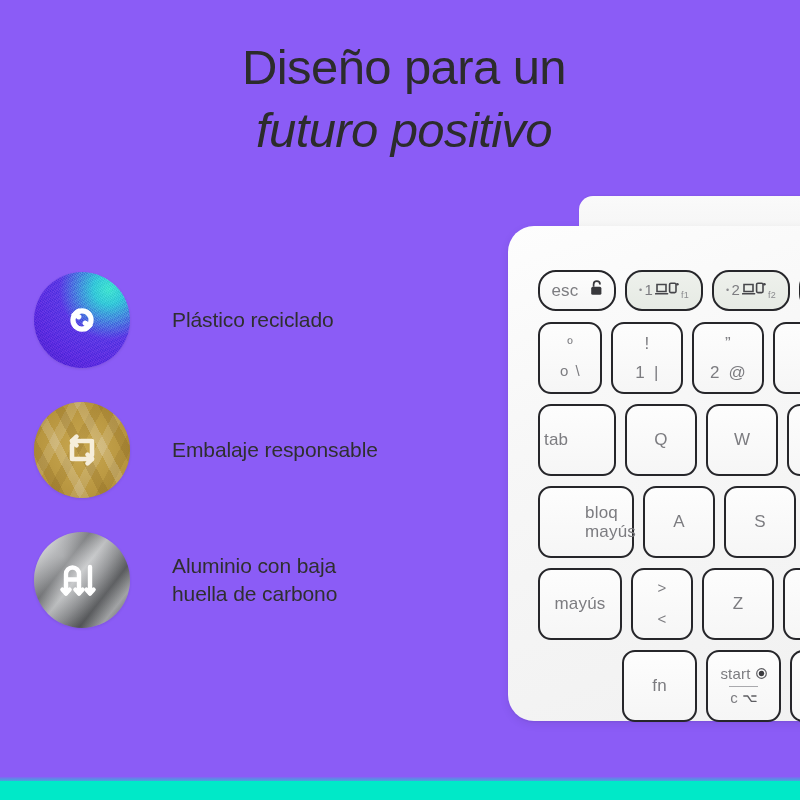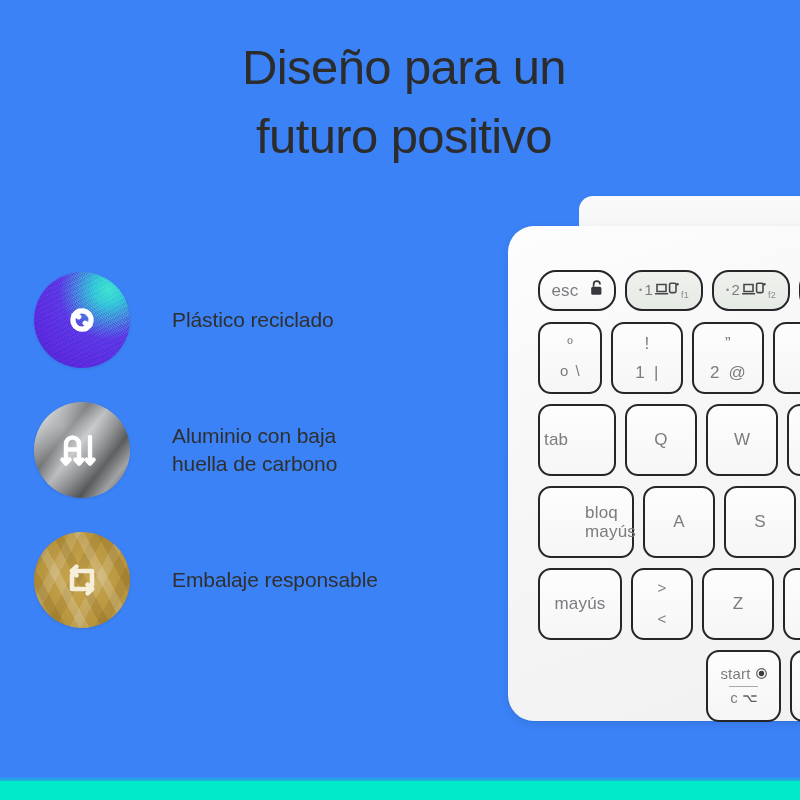--- a/index.html
+++ b/index.html
@@ -15,40 +15,40 @@
     font-family: "Liberation Sans", sans-serif;
     background: #ededed;
     position: relative;
   }
 
   .stage {
     position: absolute;
     inset: 0;
     width: 800px;
     height: 800px;
-    background: #3b82f6;
+    background: #8b5cf6;
     overflow: hidden;
   }
 
   
   .headline {
     position: absolute;
     left: 0;
     top: 36px;
     width: 800px;
     text-align: center;
     color: #2c2c2c;
     font-size: 49px;
     line-height: 1.28;
     font-weight: 500;
     letter-spacing: -0.6px;
     padding-left: 8px;
   }
   .headline .line { display: block; }
-  .headline .line2 { margin-top: 6px; }
+  .headline .line2 { margin-top: 0; font-style: italic; }
 
   
   .features {
     position: absolute;
     left: 34px;
     top: 255px;
     width: 460px;
   }
 
   .feature-row {
@@ -265,58 +265,58 @@
               <path d="M24.6 19.2l-3.4 3.0 3.6 2.6"></path>
               <path d="M31.4 36.8l3.4 -3.0 -3.6 -2.6"></path>
             </g>
           </svg>
         </div>
       </div>
       <div class="feature-label">Plástico reciclado</div>
     </div>
 
     <div class="feature-row">
-      <div class="badge badge-aluminium">
-        <div class="glyph">
-          <svg width="60" height="56" viewBox="0 0 60 56" aria-hidden="true">
-            <g fill="none" stroke="#ffffff" stroke-width="4.4" stroke-linecap="round" stroke-linejoin="round">
-
-              <path d="M14 33 V22 a6.5 6.5 0 0 1 13 0 V33"></path>
-              <path d="M14.2 27.5 H26.8"></path>
-
-              <path d="M38 15 V33"></path>
-
-              <path d="M14 33 V41"></path>
-                <path d="M10.4 37.6 L14 41.6 17.6 37.6"></path>
-              <path d="M27 33 V41"></path>
-                <path d="M23.4 37.6 L27 41.6 30.6 37.6"></path>
-              <path d="M38 33 V41"></path>
-                <path d="M34.4 37.6 L38 41.6 41.6 37.6"></path>
-            </g>
-          </svg>
-        </div>
-      </div>
-      <div class="feature-label">Aluminio con baja
-huella de carbono</div>
-    </div>
-
-    <div class="feature-row">
       <div class="badge badge-packaging">
         <div class="glyph">
           <svg width="56" height="56" viewBox="0 0 56 56" aria-hidden="true">
             <g fill="none" stroke="#f6eedb" stroke-width="4.6" stroke-linecap="round" stroke-linejoin="round">
               <path d="M18 19 H38 V33"></path>
               <path d="M38 37 H18 V23"></path>
               <path d="M22.5 14.6 L18 19 22.5 23.4"></path>
               <path d="M33.5 32.6 L38 37 33.5 41.4"></path>
             </g>
           </svg>
         </div>
       </div>
       <div class="feature-label">Embalaje responsable</div>
+    </div>
+
+    <div class="feature-row">
+      <div class="badge badge-aluminium">
+        <div class="glyph">
+          <svg width="60" height="56" viewBox="0 0 60 56" aria-hidden="true">
+            <g fill="none" stroke="#ffffff" stroke-width="4.4" stroke-linecap="round" stroke-linejoin="round">
+
+              <path d="M14 33 V22 a6.5 6.5 0 0 1 13 0 V33"></path>
+              <path d="M14.2 27.5 H26.8"></path>
+
+              <path d="M38 15 V33"></path>
+
+              <path d="M14 33 V41"></path>
+                <path d="M10.4 37.6 L14 41.6 17.6 37.6"></path>
+              <path d="M27 33 V41"></path>
+                <path d="M23.4 37.6 L27 41.6 30.6 37.6"></path>
+              <path d="M38 33 V41"></path>
+                <path d="M34.4 37.6 L38 41.6 41.6 37.6"></path>
+            </g>
+          </svg>
+        </div>
+      </div>
+      <div class="feature-label">Aluminio con baja
+huella de carbono</div>
     </div>
 
   </div>
 
   <div class="keyboard-wrap">
 
     <div class="kb-tier"></div>
     <div class="kb-body">
       <div class="keys">
 
@@ -444,20 +444,23 @@
 
         <div class="key r-soft" style="left:194px; top:342px; width:72px; height:72px;">
           <span>Z</span>
         </div>
 
         <div class="key r-soft" style="left:275px; top:342px; width:72px; height:72px;">
           
         </div>
 
 
+        <div class="key r-soft" style="left:114px; top:424px; width:75px; height:72px;">
+          <span>fn</span>
+        </div>
 
         <div class="key r-soft" style="left:198px; top:424px; width:75px; height:72px;">
           <span class="stack" style="gap:0;">
             <span class="row-inline" style="gap:5px;">
               <span class="small">start</span>
               <span class="glyph-ico">
                 <svg width="11" height="11" viewBox="0 0 11 11" aria-hidden="true">
                   <circle cx="5.5" cy="5.5" r="4.8" fill="none" stroke="#5e5e62" stroke-width="1.2"></circle>
                   <circle cx="5.5" cy="5.5" r="2.7" fill="#3b3b3f"></circle>
                 </svg>

